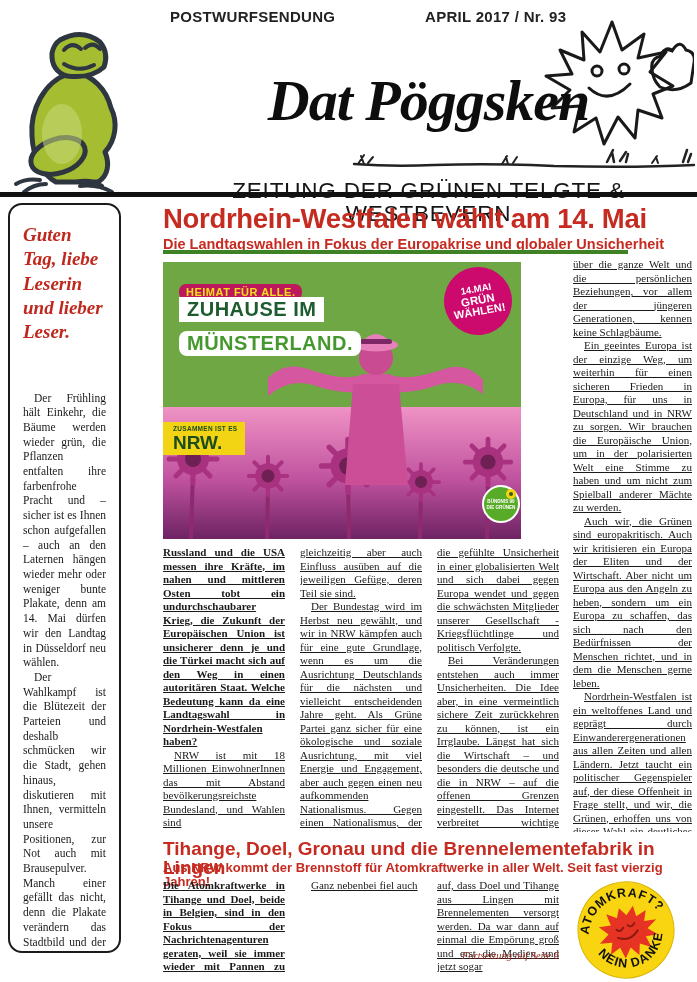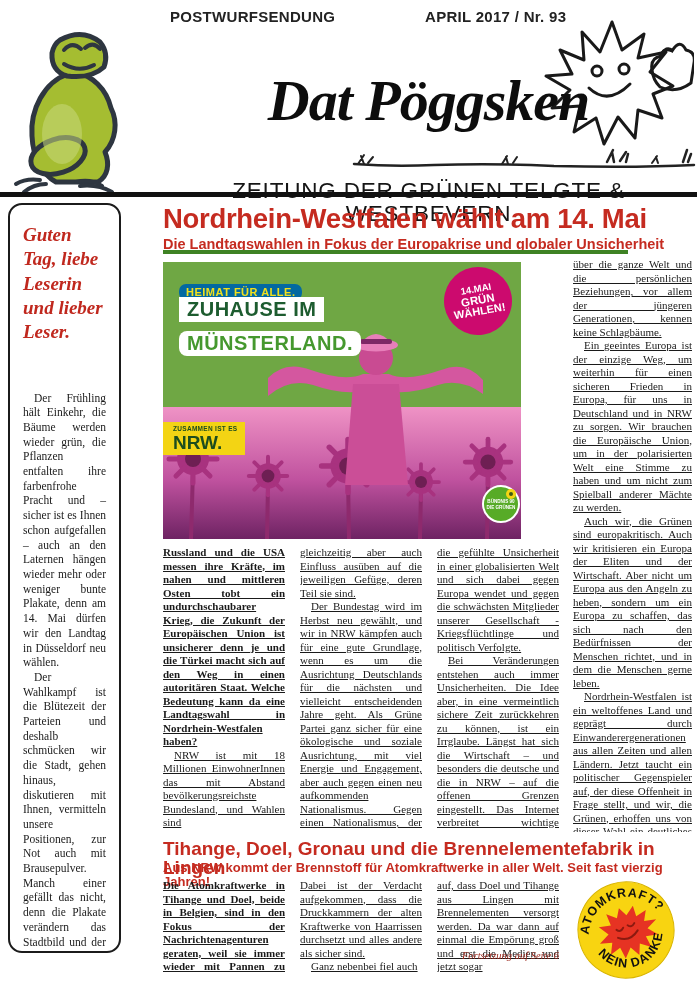--- a/index.html
+++ b/index.html
@@ -24,21 +24,21 @@
   .col p{font-size:11px;line-height:13.5px;text-align:justify;margin:0;hyphens:auto;-webkit-hyphens:auto;}
   .col p.ind{text-indent:11px;}
   .col p.lead{font-weight:bold;}
   .bheadline{font-size:19px;font-weight:bold;color:#c52b20;line-height:1;}
   .bsubheadline{font-size:13px;font-weight:bold;color:#c52b20;line-height:1.1;}
   .continuation{font-size:10.5px;font-style:italic;color:#9c2a1f;text-align:right;}
   
   .poster{background:#6fa744;overflow:hidden;}
   .poster .pinkband{position:absolute;left:0;right:0;bottom:0;height:132px;
         background:linear-gradient(#ef93c5 0%,#c0529f 55%,#6e2363 100%);}
-  .poster .kicker{position:absolute;left:16px;top:22px;background:#0369a1;color:#f0e01c;
+  .poster .kicker{position:absolute;left:16px;top:22px;background:#be185d;color:#f0e01c;
         font-weight:bold;font-size:11px;letter-spacing:.5px;padding:2px 7px;border-radius:7px;}
   .poster .line1{position:absolute;left:16px;top:35px;background:#fff;color:#1d5c2f;
         font-weight:bold;font-size:20px;letter-spacing:.5px;padding:1px 8px;}
   .poster .line2{position:absolute;left:16px;top:69px;background:#fff;color:#45982e;
         font-weight:bold;font-size:20px;letter-spacing:.5px;padding:1px 8px;border-radius:8px;}
   .poster .badge{position:absolute;left:281px;top:5px;width:68px;height:68px;border-radius:50%;
         background:#cc0a6e;color:#fff;font-weight:bold;text-align:center;transform:rotate(-10deg);
         display:flex;flex-direction:column;justify-content:center;line-height:1.05;}
   .poster .badge .b1{font-size:9.5px;} .poster .badge .b2{font-size:11.5px;} .poster .badge .b3{font-size:11px;}
   .poster .nrwbox{position:absolute;left:0;top:160px;background:#f3d414;color:#1d4d1e;
@@ -256,21 +256,20 @@
 
   </div>
 
   <div class="abs sans bsubheadline" style="left:163px;top:861px;width:534px;">Aus NRW kommt der Brennstoff für Atomkraftwerke in aller Welt. Seit fast vierzig Jahren!</div>
   <div class="abs sans bheadline" style="left:163px;top:839px;width:534px;">Tihange, Doel, Gronau und die Brennelementefabrik in Lingen</div>
 
   <div class="abs col" style="left:163px;top:879px;width:122px;height:98px;">
     <p class="lead">Die Atomkraftwerke in Tihange und Doel, beide in Belgien, sind in den Fokus der Nachrichtenagenturen geraten, weil sie immer wieder mit Pannen zu kämpfen haben.</p>
   </div>
   <div class="abs col" style="left:300px;top:879px;width:122px;height:98px;">
-    <p>Dabei ist der Verdacht aufgekommen, dass die Druckkammern der alten Kraftwerke von Haarrissen durchsetzt und alles andere als sicher sind.</p>
     <p class="ind">Ganz nebenbei fiel auch</p>
   </div>
   <div class="abs col" style="left:437px;top:879px;width:122px;height:98px;">
     <p>auf, dass Doel und Tihange aus Lingen mit Brennelementen versorgt werden. Da war dann auf einmal die Empörung groß und erst die Medien und jetzt sogar</p>
   </div>
   <div class="abs continuation" style="left:437px;top:950px;width:122px;">Fortsetzung auf Seite 6</div>
 
   <div class="abs" style="left:576px;top:880px;width:100px;height:100px;transform:rotate(-18deg);">
     <svg width="100" height="100" viewBox="0 0 100 100">
       <circle cx="50" cy="50" r="48" fill="#f8d411" stroke="#d8b400" stroke-width="1"></circle>

